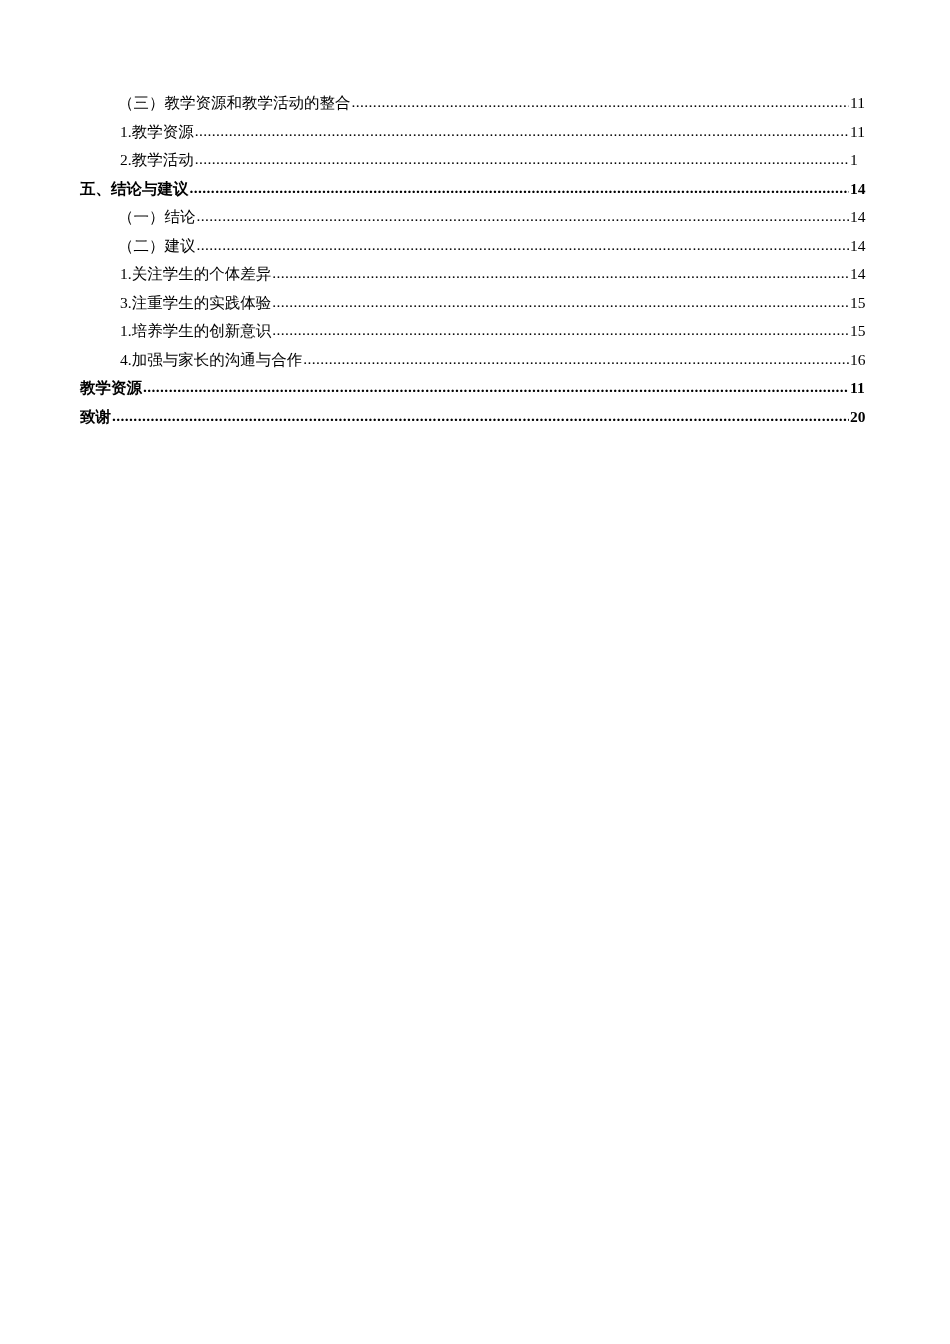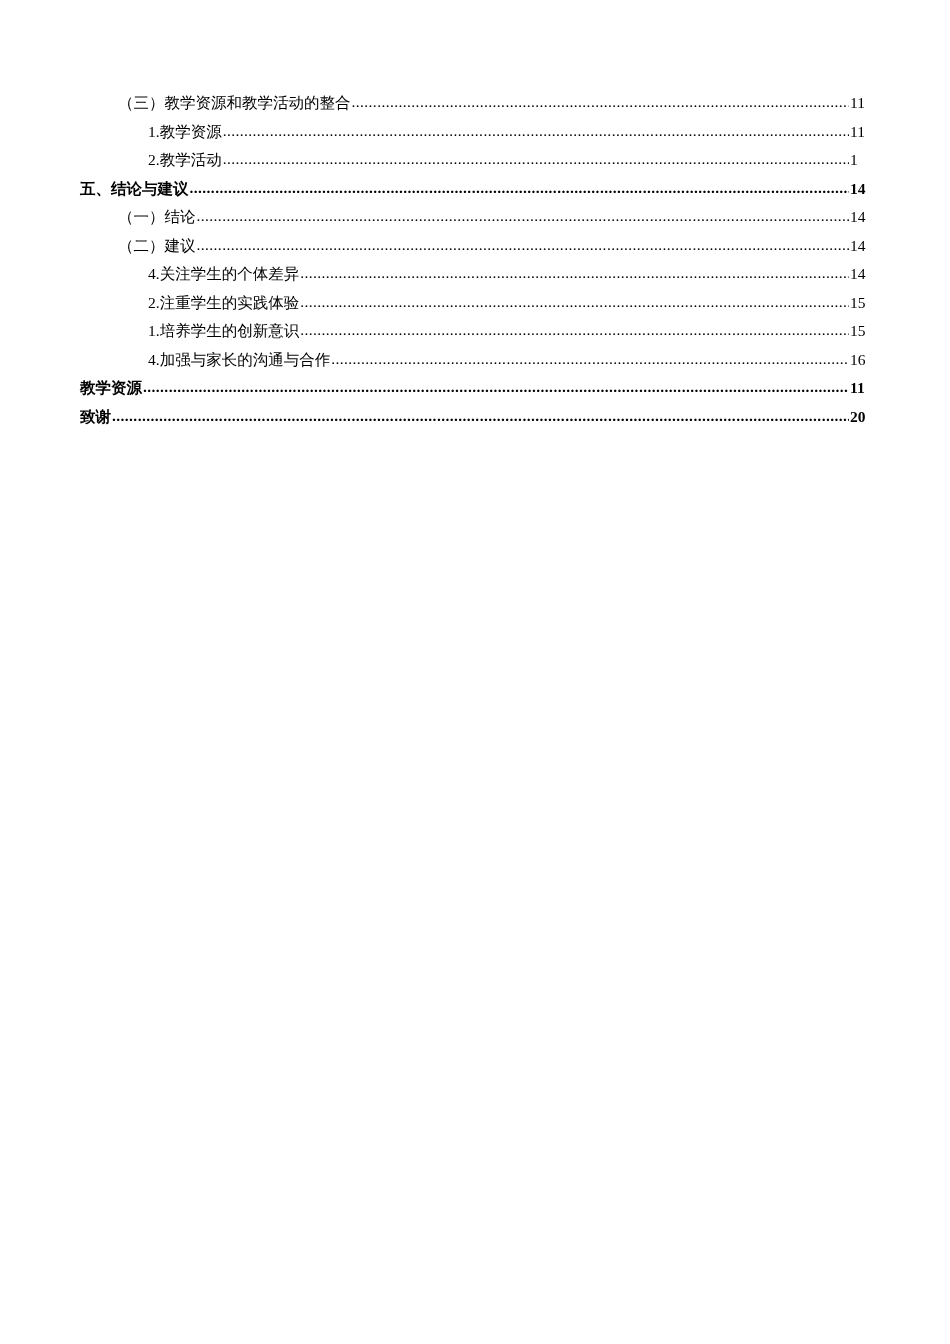--- a/index.html
+++ b/index.html
@@ -47,21 +47,21 @@
   }
   .toc-entry .page-num {
     flex: 0 0 auto;
     text-align: left;
     min-width: 20px;
   }
 
   
   .lvl-0 { margin-left: 0px; font-weight: bold; }
   .lvl-1 { margin-left: 38px; }
-  .lvl-2 { margin-left: 68px; }
+  .lvl-2 { margin-left: 40px; }
 
   .cjk {
     font-family: "Liberation Serif", "DejaVu Serif", serif;
   }
 </style>
 </head>
 <body>
 
 <div class="page">
   <div class="toc" id="toc-list">
@@ -89,26 +89,26 @@
         <span class="label cjk">（一）结论</span>
         <span class="dots">...................................................................................................................................................................................</span>
         <span class="page-num">14</span>
       </div>
       <div class="toc-entry lvl-1">
         <span class="label cjk">（二）建议</span>
         <span class="dots">...................................................................................................................................................................................</span>
         <span class="page-num">14</span>
       </div>
       <div class="toc-entry lvl-2">
-        <span class="label cjk">4.关注学生的个体差异</span>
+        <span class="label cjk">1.关注学生的个体差异</span>
         <span class="dots">...................................................................................................................................................................................</span>
         <span class="page-num">14</span>
       </div>
       <div class="toc-entry lvl-2">
-        <span class="label cjk">2.注重学生的实践体验</span>
+        <span class="label cjk">3.注重学生的实践体验</span>
         <span class="dots">...................................................................................................................................................................................</span>
         <span class="page-num">15</span>
       </div>
       <div class="toc-entry lvl-2">
         <span class="label cjk">1.培养学生的创新意识</span>
         <span class="dots">...................................................................................................................................................................................</span>
         <span class="page-num">15</span>
       </div>
       <div class="toc-entry lvl-2">
         <span class="label cjk">4.加强与家长的沟通与合作</span>

